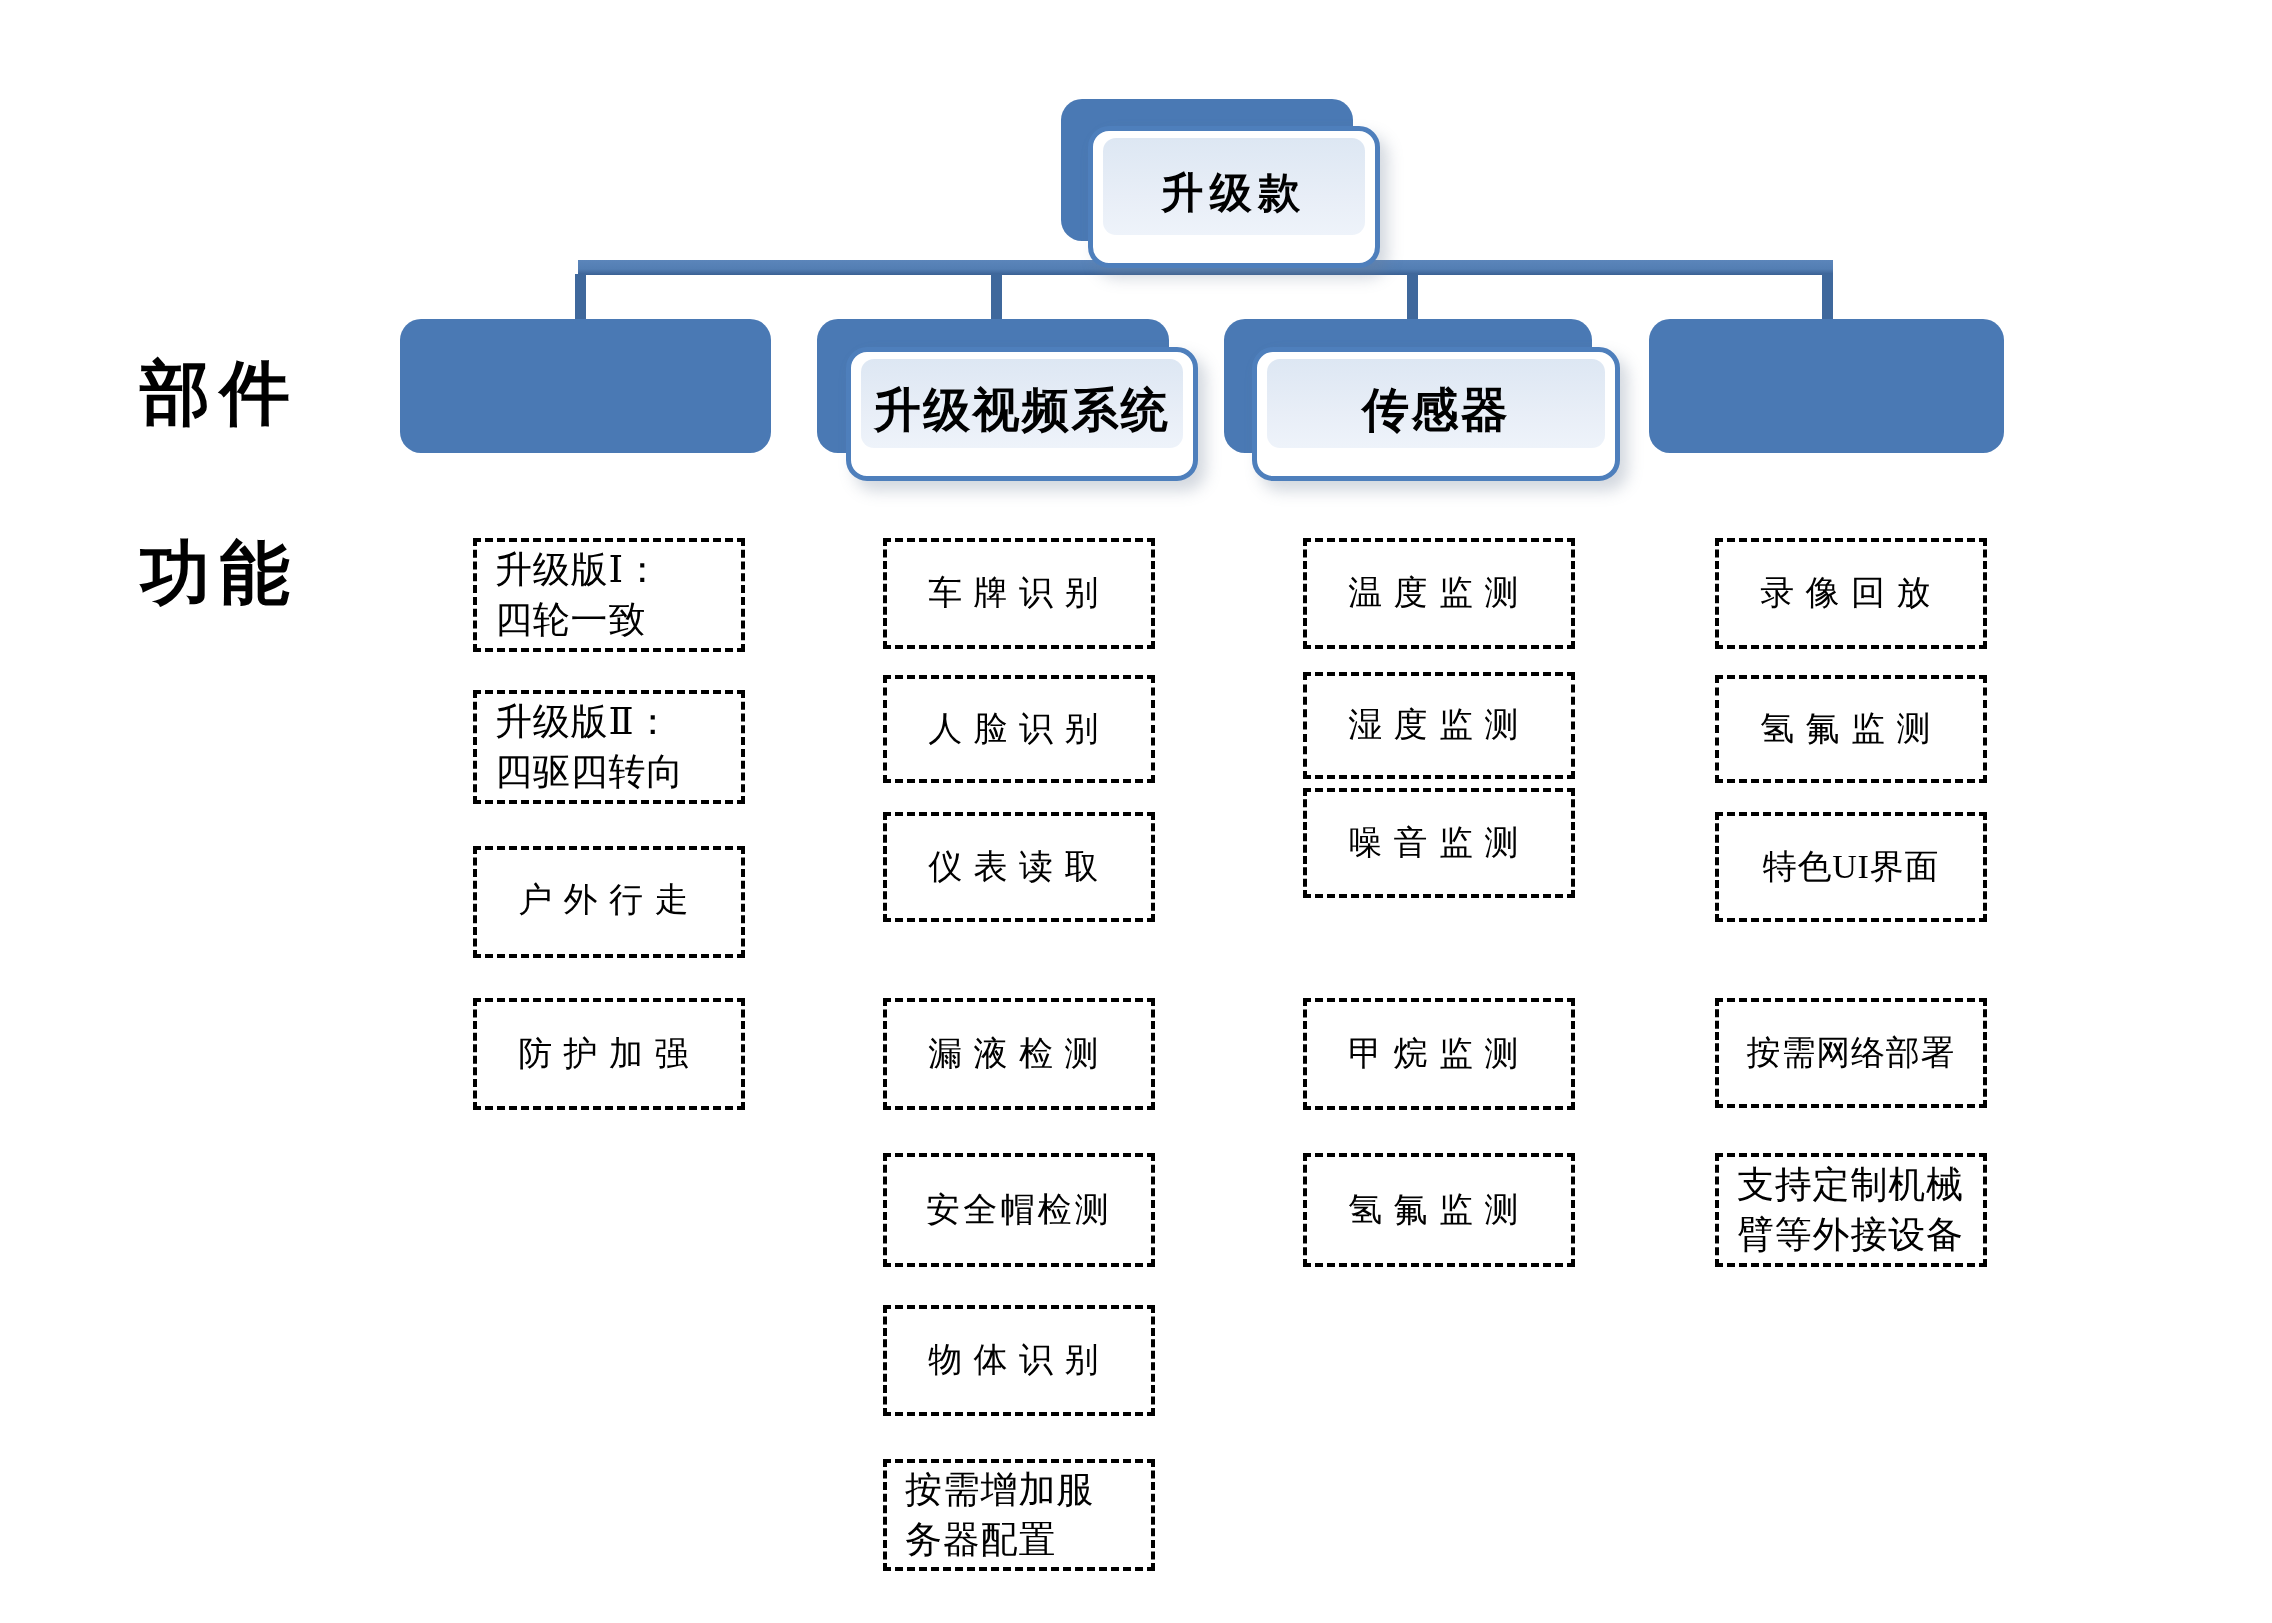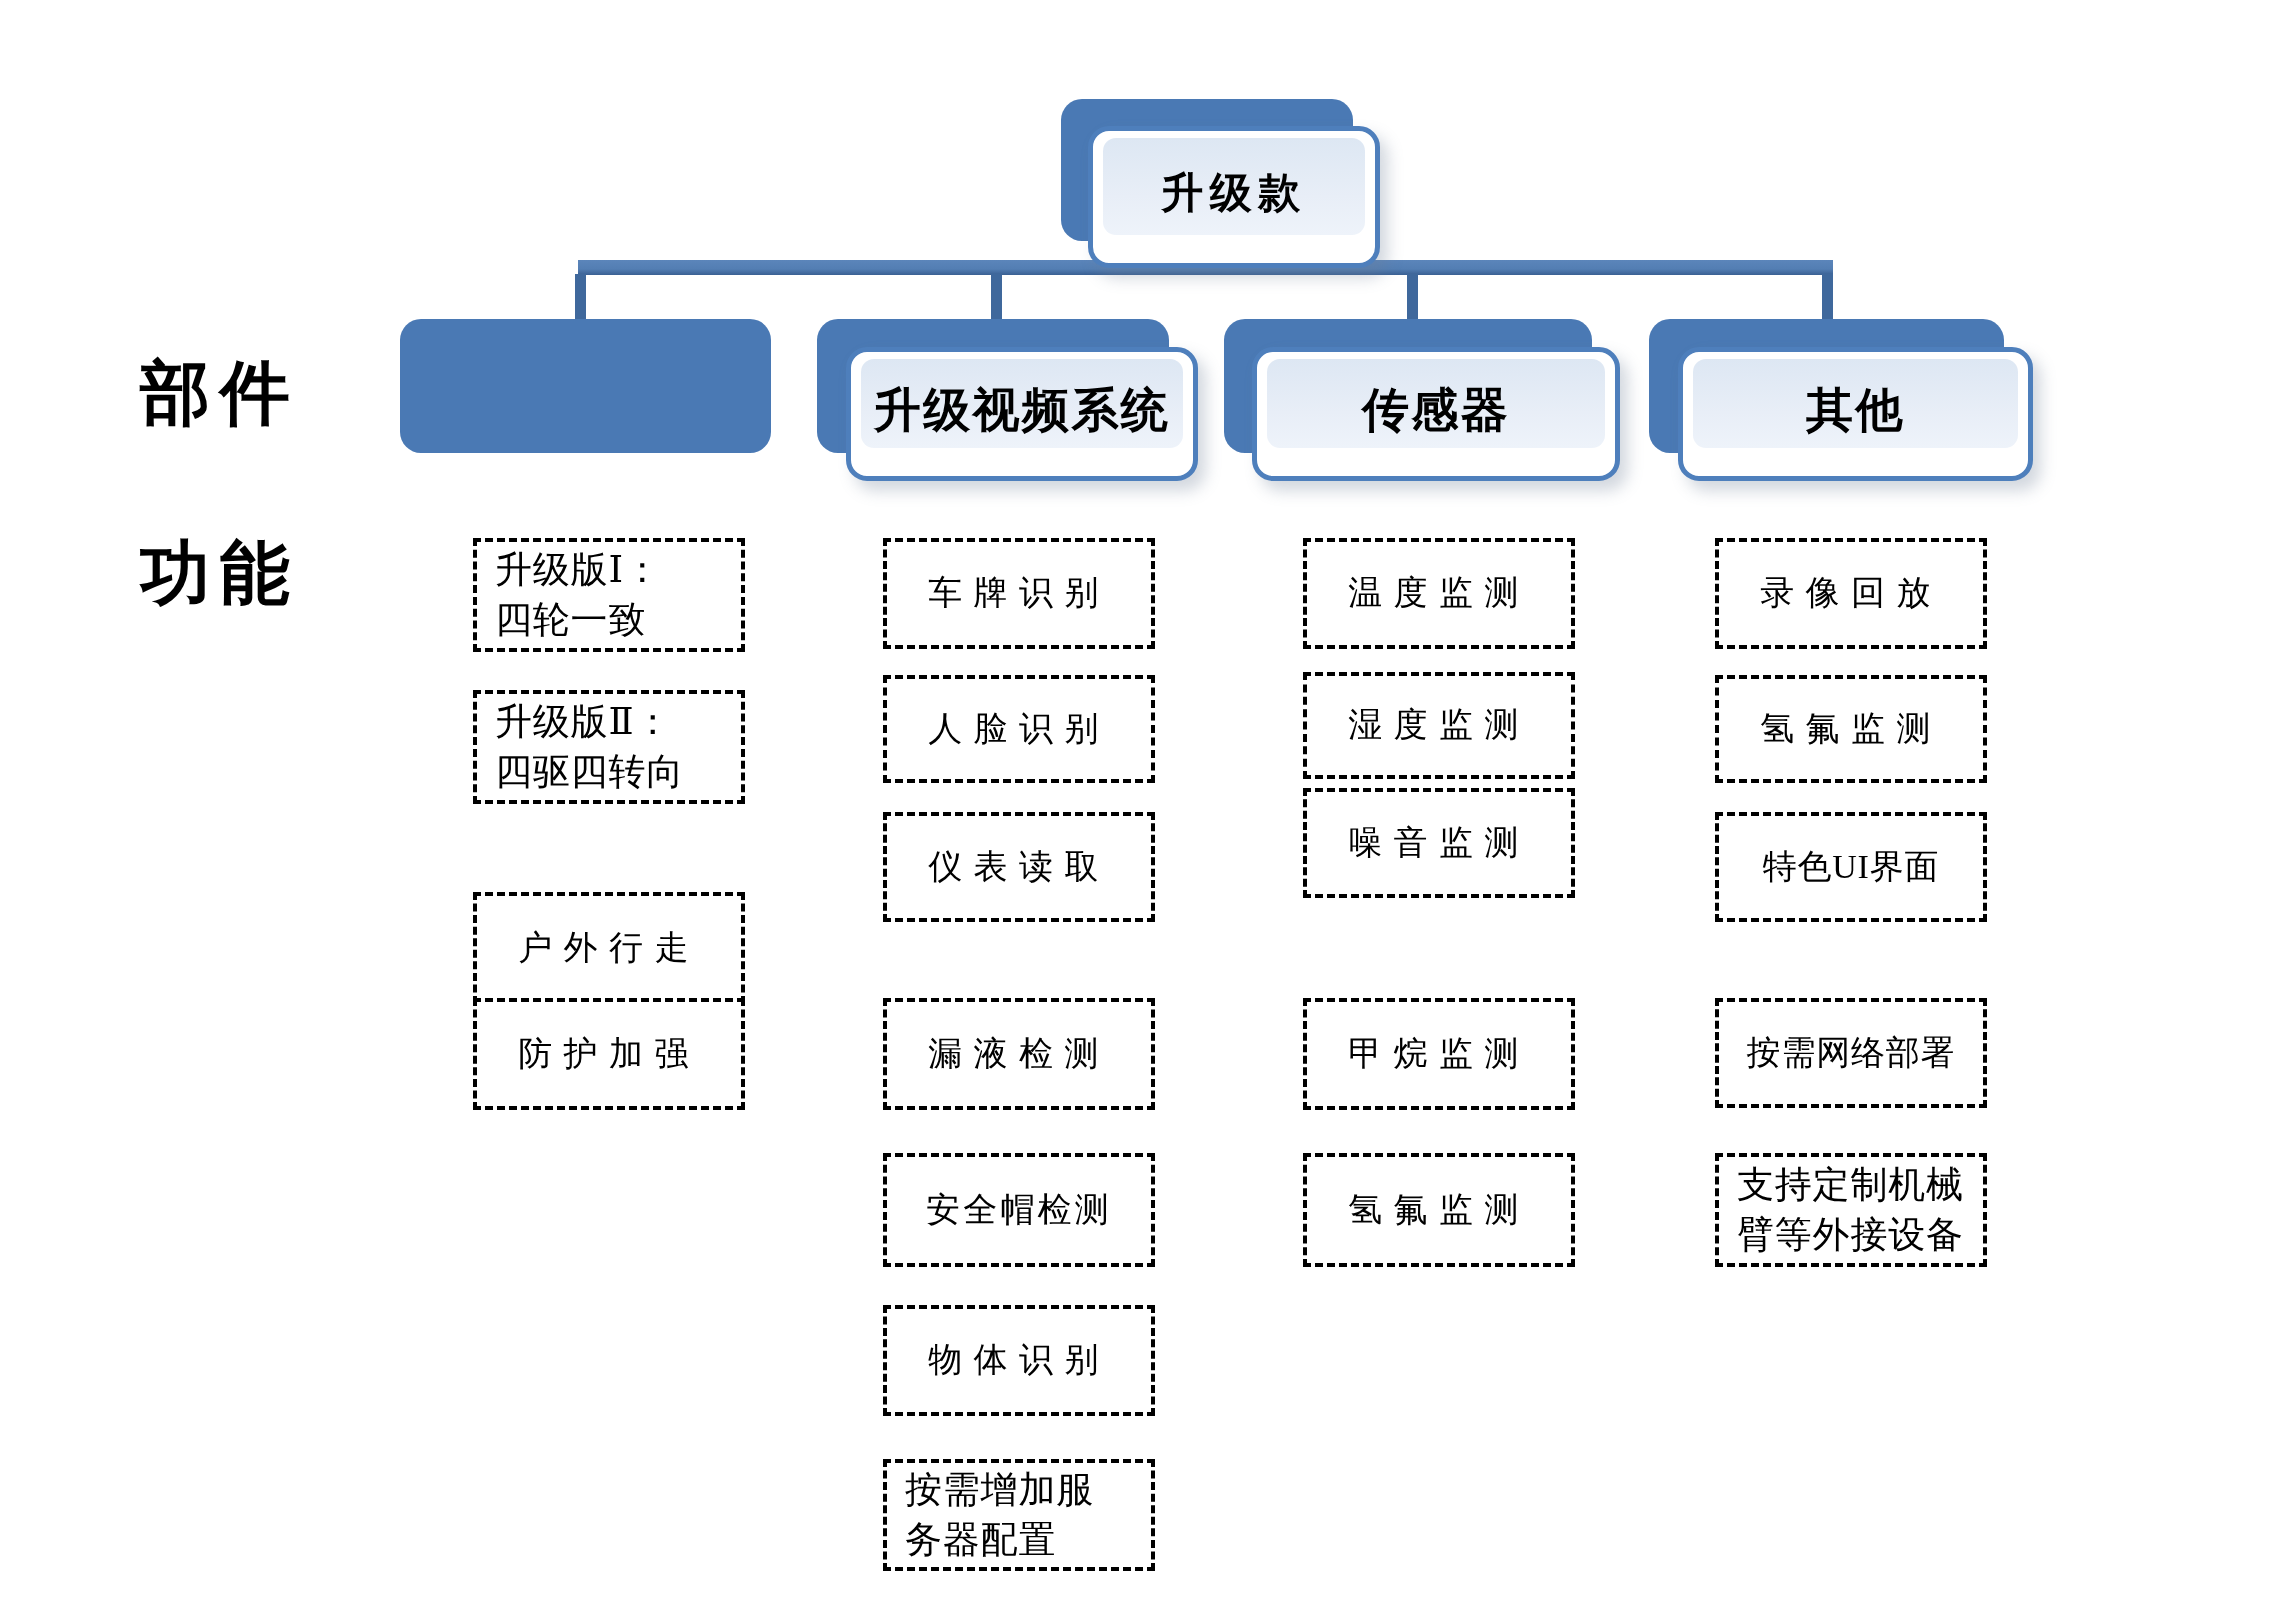--- a/index.html
+++ b/index.html
@@ -79,30 +79,27 @@
   <div class="node-front hdr-front" style="left:846px;top:347px;width:352px;height:134px;">
     <span class="node-label">升级视频系统</span>
   </div>
 
   <div class="node-shadow" style="left:1224px;top:319px;width:368px;height:134px;"></div>
   <div class="node-front hdr-front" style="left:1252px;top:347px;width:368px;height:134px;">
     <span class="node-label">传感器</span>
   </div>
 
   <div class="node-shadow" style="left:1649px;top:319px;width:355px;height:134px;"></div>
-  <div class="node-front hdr-front" style="left:1678px;top:347px;width:355px;height:134px;">
-    <span class="node-label">其他</span>
-  </div>
 
   <div id="items">
       <div class="item multiline" style="left: 473px; top: 538px; width: 272px; height: 114px; letter-spacing: 0.8px;">升级版Ⅰ：
 四轮一致</div>
       <div class="item multiline" style="left: 473px; top: 690px; width: 272px; height: 114px; letter-spacing: 0.8px;">升级版Ⅱ：
 四驱四转向</div>
-      <div class="item" style="left: 473px; top: 892px; width: 272px; height: 112px; letter-spacing: 11.4px;">户外行走</div>
+      <div class="item" style="left: 473px; top: 846px; width: 272px; height: 112px; letter-spacing: 11.4px; font-family: Liberation Mono, monospace;">户外行走</div>
       <div class="item" style="left: 473px; top: 998px; width: 272px; height: 112px; letter-spacing: 11.4px;">防护加强</div>
       <div class="item" style="left: 883px; top: 538px; width: 272px; height: 111px; letter-spacing: 11.4px;">车牌识别</div>
       <div class="item" style="left: 883px; top: 675px; width: 272px; height: 108px; letter-spacing: 11.4px;">人脸识别</div>
       <div class="item" style="left: 883px; top: 812px; width: 272px; height: 110px; letter-spacing: 11.4px;">仪表读取</div>
       <div class="item" style="left: 883px; top: 998px; width: 272px; height: 112px; letter-spacing: 11.4px;">漏液检测</div>
       <div class="item" style="left: 883px; top: 1153px; width: 272px; height: 114px; letter-spacing: 3.2px;">安全帽检测</div>
       <div class="item" style="left: 883px; top: 1305px; width: 272px; height: 111px; letter-spacing: 11.4px;">物体识别</div>
       <div class="item multiline" style="left: 883px; top: 1459px; width: 272px; height: 112px; letter-spacing: 0.8px;">按需增加服
 务器配置</div>
       <div class="item" style="left: 1303px; top: 538px; width: 272px; height: 111px; letter-spacing: 11.4px;">温度监测</div>

